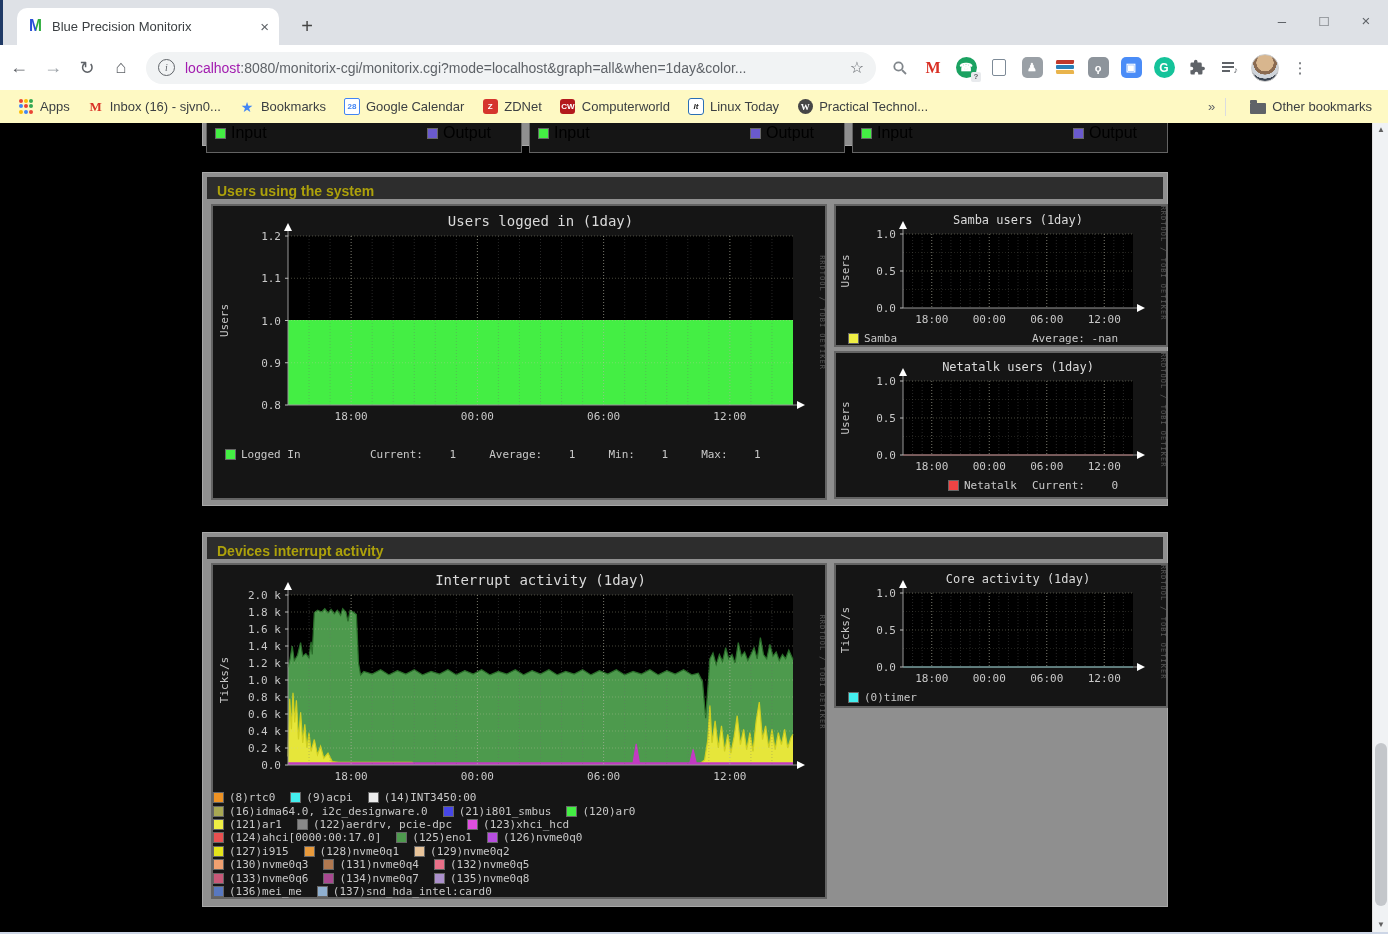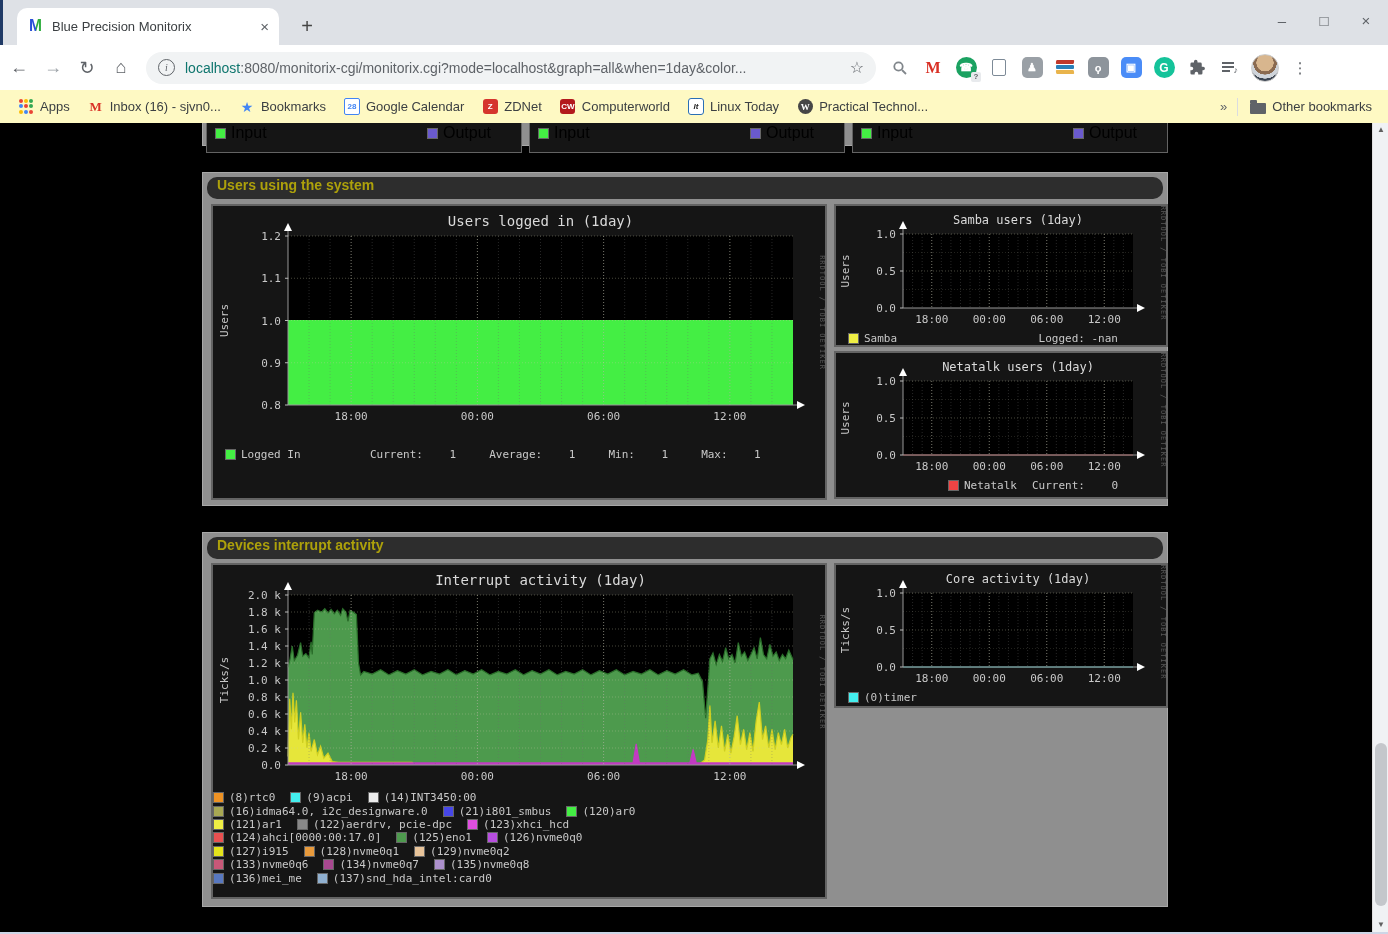--- a/index.html
+++ b/index.html
@@ -11,21 +11,21 @@
   .tab-close{color:#5f6368;font-size:15px;margin-left:6px;cursor:pointer;}
   .newtab-btn{position:absolute;left:292px;top:14px;font-size:20px;color:#444;line-height:24px;width:24px;text-align:center;}
   .win-controls{position:absolute;right:14px;top:12px;display:flex;gap:26px;color:#5f6368;font-size:15px;}
   .win-controls span{width:16px;text-align:center;}
   .toolbar{position:absolute;left:0;top:45px;width:100%;height:45px;background:#fff;display:flex;align-items:center;}
   .navbtn{width:30px;text-align:center;font-size:18px;color:#5f6368;flex:0 0 auto;margin-left:4px;}
   .navbtn.fwd{color:#9aa0a6;}
   .omnibox{height:32px;background:#f1f3f4;border-radius:16px;flex:0 0 auto;width:730px;margin-left:10px;display:flex;align-items:center;padding:0 12px;box-sizing:border-box;}
   .info-ic{width:15px;height:15px;border-radius:50%;border:1.5px solid #5f6368;color:#5f6368;font-size:10px;line-height:15px;text-align:center;font-family:"Liberation Serif",serif;font-style:italic;flex:0 0 auto;}
   .url{font-size:14px;margin-left:10px;white-space:nowrap;overflow:hidden;flex:1;}
-  .url .host{color:#0f766e;}
+  .url .host{color:#a21caf;}
   .url .rest{color:#5f6368;}
   .star{color:#5f6368;font-size:16px;margin-left:8px;flex:0 0 auto;}
   .exts{display:flex;align-items:center;gap:9px;margin-left:12px;}
   .ticon{width:24px;height:24px;display:flex;align-items:center;justify-content:center;font-size:15px;color:#5f6368;position:relative;}
   .ricon{width:21px;height:21px;border-radius:5px;display:flex;align-items:center;justify-content:center;color:#fff;font-size:11px;font-weight:bold;}
   .circ{width:21px;height:21px;border-radius:50%;display:flex;align-items:center;justify-content:center;color:#fff;font-size:12px;font-weight:bold;}
   .gmail-m{color:#d93025;font-weight:bold;font-size:16px;font-family:"Liberation Serif",serif;}
   .badge-q{position:absolute;right:-3px;bottom:-2px;background:#e8eaed;color:#5f6368;font-size:8px;width:10px;height:10px;border-radius:2px;line-height:10px;text-align:center;font-weight:bold;}
   .copy-ic{width:12px;height:15px;border:1.7px solid #7d8a97;border-radius:2px;position:relative;background:#fff;}
   .copy-ic:before{content:"";position:absolute;left:3px;top:-5px;width:12px;height:15px;border:1.7px solid #aebdd4;border-radius:2px;background:#dce6f5;z-index:-1;}
@@ -46,21 +46,21 @@
   .chev{color:#5f6368;font-size:13px;margin-left:10px;}
   .vsep{width:1px;height:18px;background:#dadce0;margin:0 10px;}
   .folder{width:16px;height:11px;background:#5f6368;border-radius:1px;position:relative;margin-top:3px;}
   .folder:before{content:"";position:absolute;top:-3px;left:0;width:7px;height:3px;background:#5f6368;border-radius:1px 1px 0 0;}
   
   .content{position:absolute;left:0;top:123px;width:1372px;height:809px;background:#000;}
   .scrollbar{position:absolute;right:0;top:123px;width:16px;height:809px;background:#f0f2f4;border-left:1px solid #e0e0e0;box-sizing:border-box;}
   .sb-arrow{position:absolute;left:0;width:16px;height:14px;color:#606060;font-size:8px;text-align:center;line-height:14px;}
   .sb-thumb{position:absolute;left:2px;width:12px;border-radius:6px;background:#c4c7cb;}
   .section{position:absolute;background:#8f8f8f;border:1px solid #a8a8a8;box-sizing:border-box;}
-  .sec-header{position:absolute;left:4px;right:4px;top:4px;height:22px;background:#2d2d2d;display:flex;align-items:flex-start;border-radius:10px;}
+  .sec-header{position:absolute;left:4px;right:4px;top:4px;height:22px;background:#2d2d2d;display:flex;align-items:flex-end;}
   .sec-title{color:#ada10b;font-weight:bold;font-size:14px;margin-left:10px;}
   .panel{position:absolute;background:#151515;border:2px solid #636363;box-sizing:border-box;}
   .chart{display:block;}
   .lg-row{display:flex;align-items:center;color:#c8c8c8;font-family:"DejaVu Sans Mono",monospace;font-size:11px;height:13.4px;white-space:pre;}
   .lg-item{display:flex;align-items:center;margin-right:15px;}
   .lg-sq{display:inline-block;width:9px;height:9px;border:1px solid #666;margin-right:5px;flex:0 0 auto;}
   .stats{color:#c8c8c8;font-family:"DejaVu Sans Mono",monospace;font-size:11px;white-space:pre;}
   .legend-line{display:flex;align-items:center;padding-left:12px;box-sizing:border-box;}
   .partial-panel{position:absolute;top:0;height:30px;background:#151515;border:1px solid #636363;border-top:none;box-sizing:border-box;display:flex;justify-content:space-between;align-items:flex-start;padding:1px 30px 0 8px;}
   .partial-panel .lg-item{margin-right:0;}
@@ -203,21 +203,21 @@
     </span>
     <span class="bm">
       <span class="bm-ic">
           <span class="circ" style="background:#464646;width:15px;height:15px;font-size:9px;font-family:'Liberation Serif',serif;">W</span>
         </span>
       <span>Practical Technol...</span>
     </span>
     <span class="bm-spacer"></span>
     <span class="chev">»</span>
     <span class="vsep"></span>
-    <span class="bm" style="margin-left:2px;margin-right:16px;align-items:flex-end;">
+    <span class="bm" style="margin-left:14px;margin-right:16px;align-items:flex-end;">
       <span class="folder"></span>
       <span>Other bookmarks</span>
     </span>
   </div>
 
   <div class="content">
 
     <div class="section" style="left:202px;top:0;width:966px;height:23px;border-top:none;">
       <div class="partial-panel" style="left:3px;width:316px;">
         <span class="lg-item">
@@ -371,21 +371,21 @@
               <text x="268.25" y="117" fill="#c8c8c8" font-size="11" text-anchor="middle" font-family="DejaVu Sans Mono, monospace">12:00</text>
               <text x="182" y="18" fill="#dadada" font-size="12" text-anchor="middle" font-family="DejaVu Sans Mono, monospace">Samba users  (1day)</text>
               <text fill="#c8c8c8" font-size="11" text-anchor="middle" font-family="DejaVu Sans Mono, monospace" transform="translate(13,65) rotate(-90)">Users</text>
               <text fill="#5a5a5a" font-size="7" text-anchor="middle" font-family="DejaVu Sans Mono, monospace" letter-spacing="1" transform="translate(325,57) rotate(90)">RRDTOOL / TOBI OETIKER</text>
             </svg></div>
         <div class="legend-line" style="margin-top:2px;padding-right:48px;justify-content:space-between;">
           <span class="lg-item">
               <span class="lg-sq" style="background: rgb(238, 238, 68);"></span>
               <span class="lg-row" style="display:inline">Samba</span>
             </span>
-          <span class="stats">Logged: -nan</span>
+          <span class="stats">Average: -nan</span>
         </div>
       </div>
       <div class="panel" style="left:631px;top:178px;width:334px;height:148px;">
         <div class="chart"><svg width="330" height="120">
               <rect x="67" y="28" width="230" height="74" fill="#000"></rect>
               <polyline points="67.0,102.0 297.0,102.0" fill="none" stroke="#A33232" stroke-width="1.2"></polyline>
               <line x1="76.58333333333333" y1="28" x2="76.58333333333333" y2="102" stroke="rgba(110,110,110,0.35)" stroke-dasharray="1,2"></line>
               <line x1="86.16666666666667" y1="28" x2="86.16666666666667" y2="102" stroke="rgba(110,110,110,0.35)" stroke-dasharray="1,2"></line>
               <line x1="95.75" y1="28" x2="95.75" y2="102" stroke="rgba(110,110,110,0.35)" stroke-dasharray="1,2"></line>
               <line x1="105.33333333333334" y1="28" x2="105.33333333333334" y2="102" stroke="rgba(110,110,110,0.35)" stroke-dasharray="1,2"></line>
@@ -527,20 +527,21 @@
               <text x="327.5" y="20" fill="#dadada" font-size="14" text-anchor="middle" font-family="DejaVu Sans Mono, monospace">Interrupt activity  (1day)</text>
               <text fill="#c8c8c8" font-size="11" text-anchor="middle" font-family="DejaVu Sans Mono, monospace" transform="translate(15,115) rotate(-90)">Ticks/s</text>
               <text fill="#5a5a5a" font-size="7" text-anchor="middle" font-family="DejaVu Sans Mono, monospace" letter-spacing="1" transform="translate(607,107) rotate(90)">RRDTOOL / TOBI OETIKER</text>
             </svg></div>
         <div style="margin-top:2px;">
             <div class="lg-row"><span class="lg-item"><span class="lg-sq" style="background: rgb(238, 146, 35);"></span><span>(8)rtc0</span></span><span class="lg-item"><span class="lg-sq" style="background: rgb(68, 238, 238);"></span><span>(9)acpi</span></span><span class="lg-item"><span class="lg-sq" style="background: rgb(236, 236, 236);"></span><span>(14)INT3450:00</span></span></div>
             <div class="lg-row"><span class="lg-item"><span class="lg-sq" style="background: rgb(168, 168, 83);"></span><span>(16)idma64.0, i2c_designware.0</span></span><span class="lg-item"><span class="lg-sq" style="background: rgb(71, 71, 232);"></span><span>(21)i801_smbus</span></span><span class="lg-item"><span class="lg-sq" style="background: rgb(68, 238, 68);"></span><span>(120)ar0</span></span></div>
             <div class="lg-row"><span class="lg-item"><span class="lg-sq" style="background: rgb(238, 238, 68);"></span><span>(121)ar1</span></span><span class="lg-item"><span class="lg-sq" style="background: rgb(136, 136, 136);"></span><span>(122)aerdrv, pcie-dpc</span></span><span class="lg-item"><span class="lg-sq" style="background: rgb(224, 79, 224);"></span><span>(123)xhci_hcd</span></span></div>
             <div class="lg-row"><span class="lg-item"><span class="lg-sq" style="background: rgb(232, 80, 80);"></span><span>(124)ahci[0000:00:17.0]</span></span><span class="lg-item"><span class="lg-sq" style="background: rgb(78, 154, 78);"></span><span>(125)eno1</span></span><span class="lg-item"><span class="lg-sq" style="background: rgb(184, 79, 224);"></span><span>(126)nvme0q0</span></span></div>
             <div class="lg-row"><span class="lg-item"><span class="lg-sq" style="background: rgb(228, 228, 28);"></span><span>(127)i915</span></span><span class="lg-item"><span class="lg-sq" style="background: rgb(232, 154, 60);"></span><span>(128)nvme0q1</span></span><span class="lg-item"><span class="lg-sq" style="background: rgb(232, 196, 154);"></span><span>(129)nvme0q2</span></span></div>
+            <div class="lg-row"><span class="lg-item"><span class="lg-sq" style="background: rgb(240, 160, 112);"></span><span>(130)nvme0q3</span></span><span class="lg-item"><span class="lg-sq" style="background: rgb(176, 120, 80);"></span><span>(131)nvme0q4</span></span><span class="lg-item"><span class="lg-sq" style="background: rgb(232, 112, 136);"></span><span>(132)nvme0q5</span></span></div>
             <div class="lg-row"><span class="lg-item"><span class="lg-sq" style="background: rgb(200, 88, 120);"></span><span>(133)nvme0q6</span></span><span class="lg-item"><span class="lg-sq" style="background: rgb(168, 72, 144);"></span><span>(134)nvme0q7</span></span><span class="lg-item"><span class="lg-sq" style="background: rgb(172, 144, 204);"></span><span>(135)nvme0q8</span></span></div>
             <div class="lg-row"><span class="lg-item"><span class="lg-sq" style="background: rgb(88, 120, 192);"></span><span>(136)mei_me</span></span><span class="lg-item"><span class="lg-sq" style="background: rgb(144, 176, 208);"></span><span>(137)snd_hda_intel:card0</span></span></div>
           </div>
       </div>
       <div class="panel" style="left:631px;top:30px;width:334px;height:145px;">
         <div class="chart"><svg width="330" height="120">
               <rect x="67" y="28" width="230" height="74" fill="#000"></rect>
               <polyline points="67.0,102.0 297.0,102.0" fill="none" stroke="#3FAFAF" stroke-width="1.2"></polyline>
               <line x1="76.58333333333333" y1="28" x2="76.58333333333333" y2="102" stroke="rgba(110,110,110,0.35)" stroke-dasharray="1,2"></line>
               <line x1="86.16666666666667" y1="28" x2="86.16666666666667" y2="102" stroke="rgba(110,110,110,0.35)" stroke-dasharray="1,2"></line>

